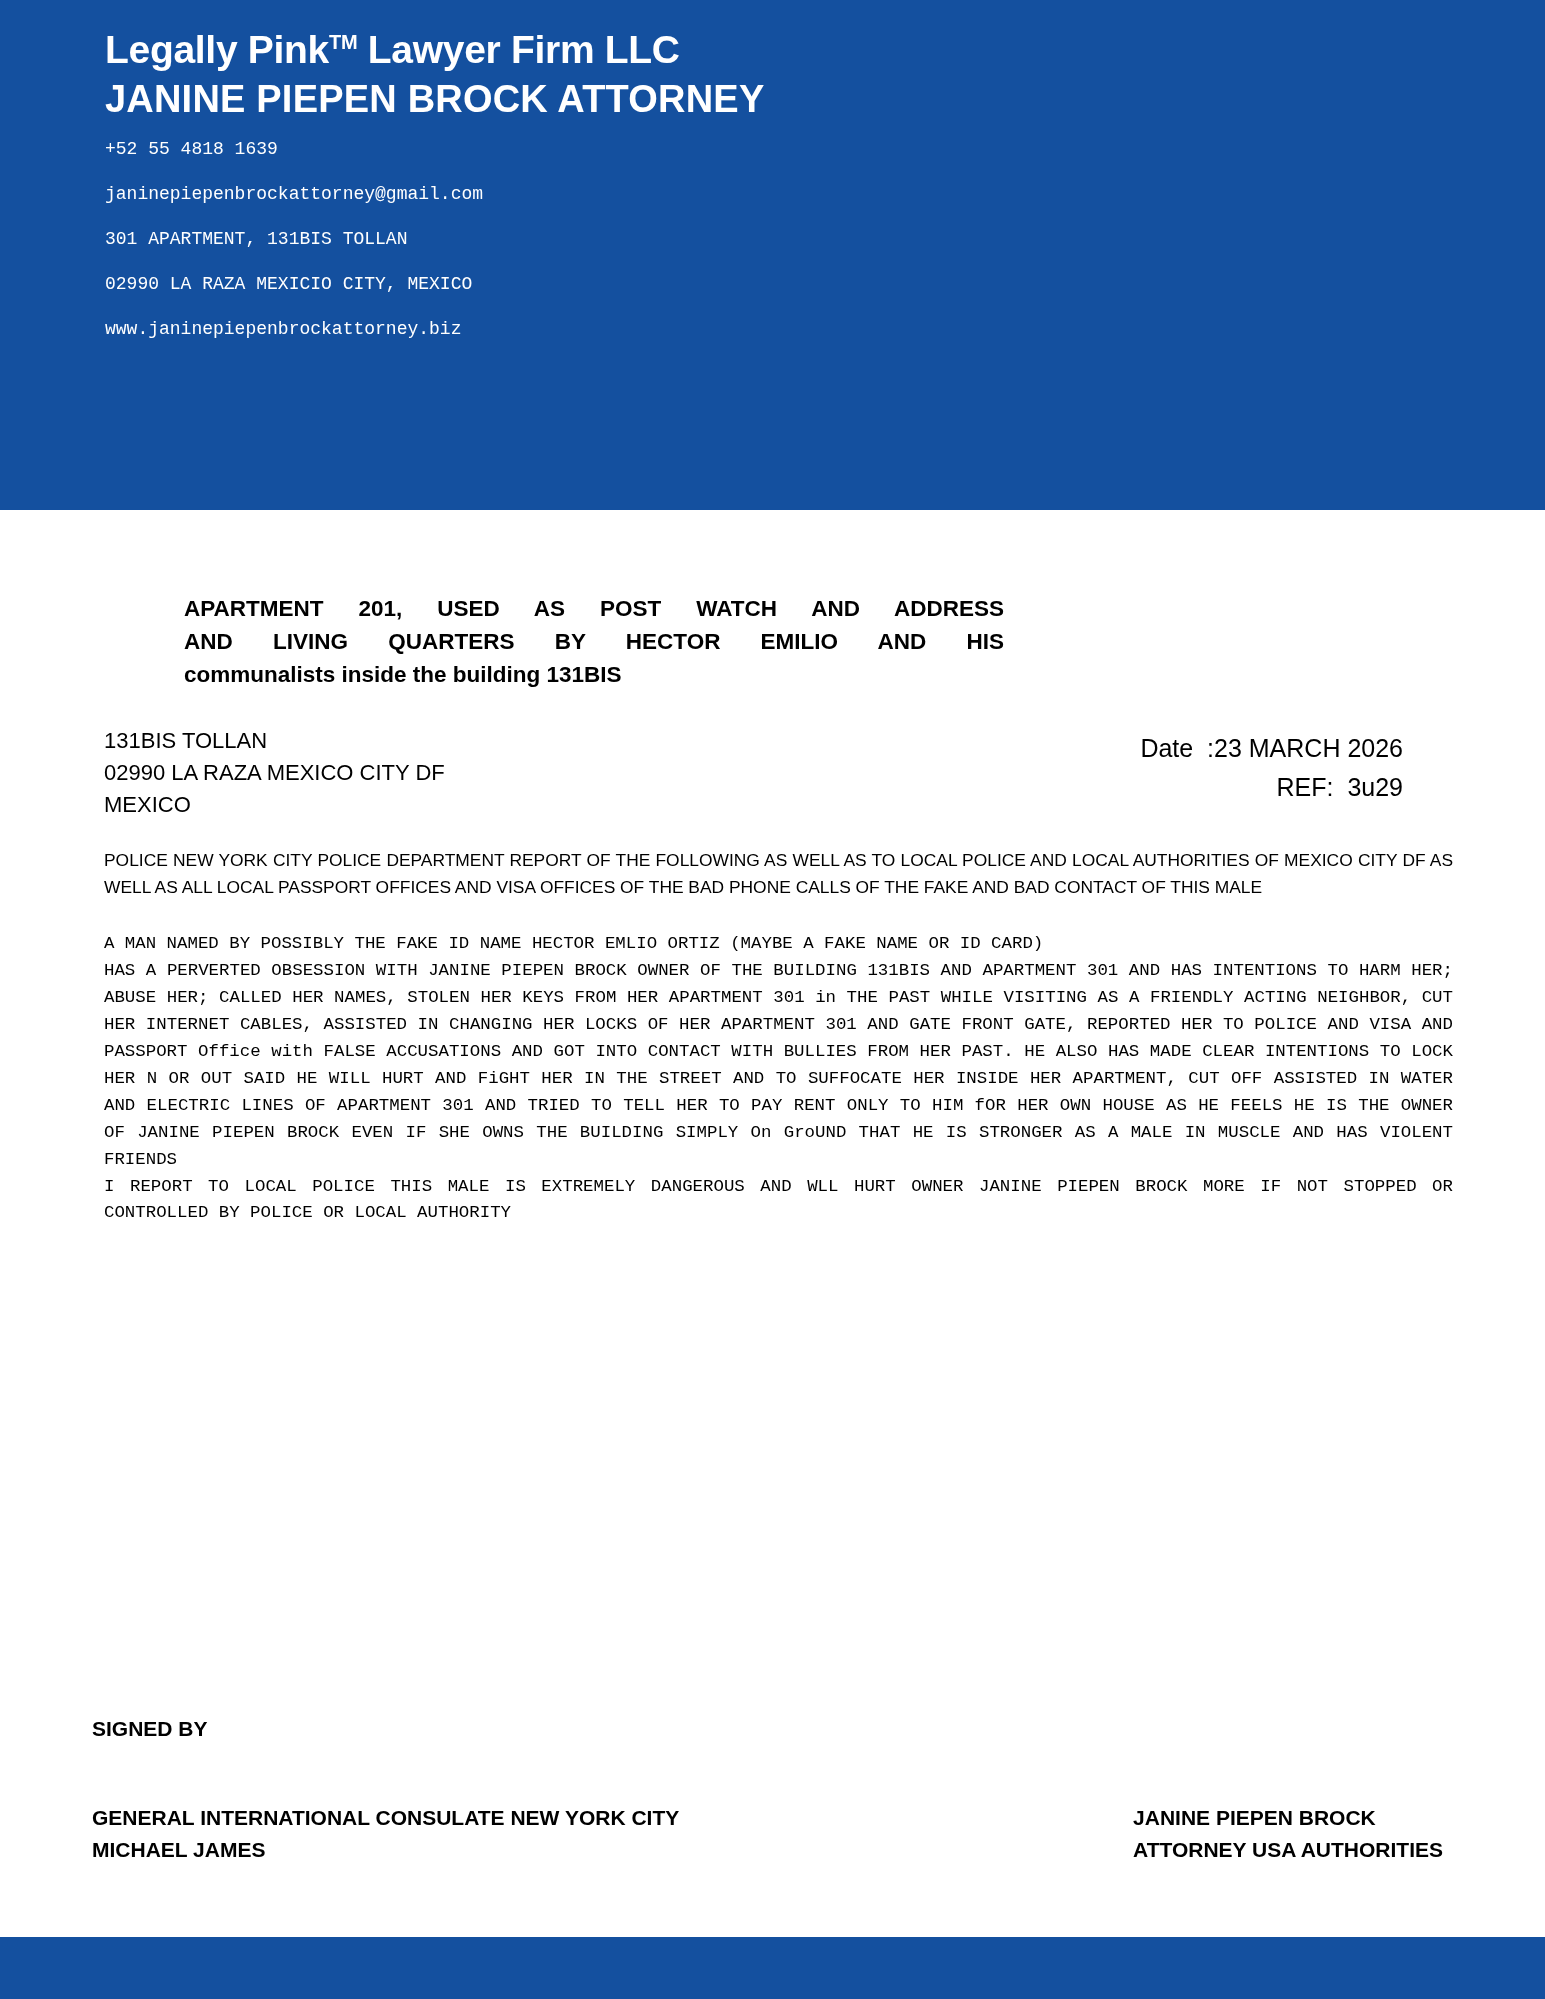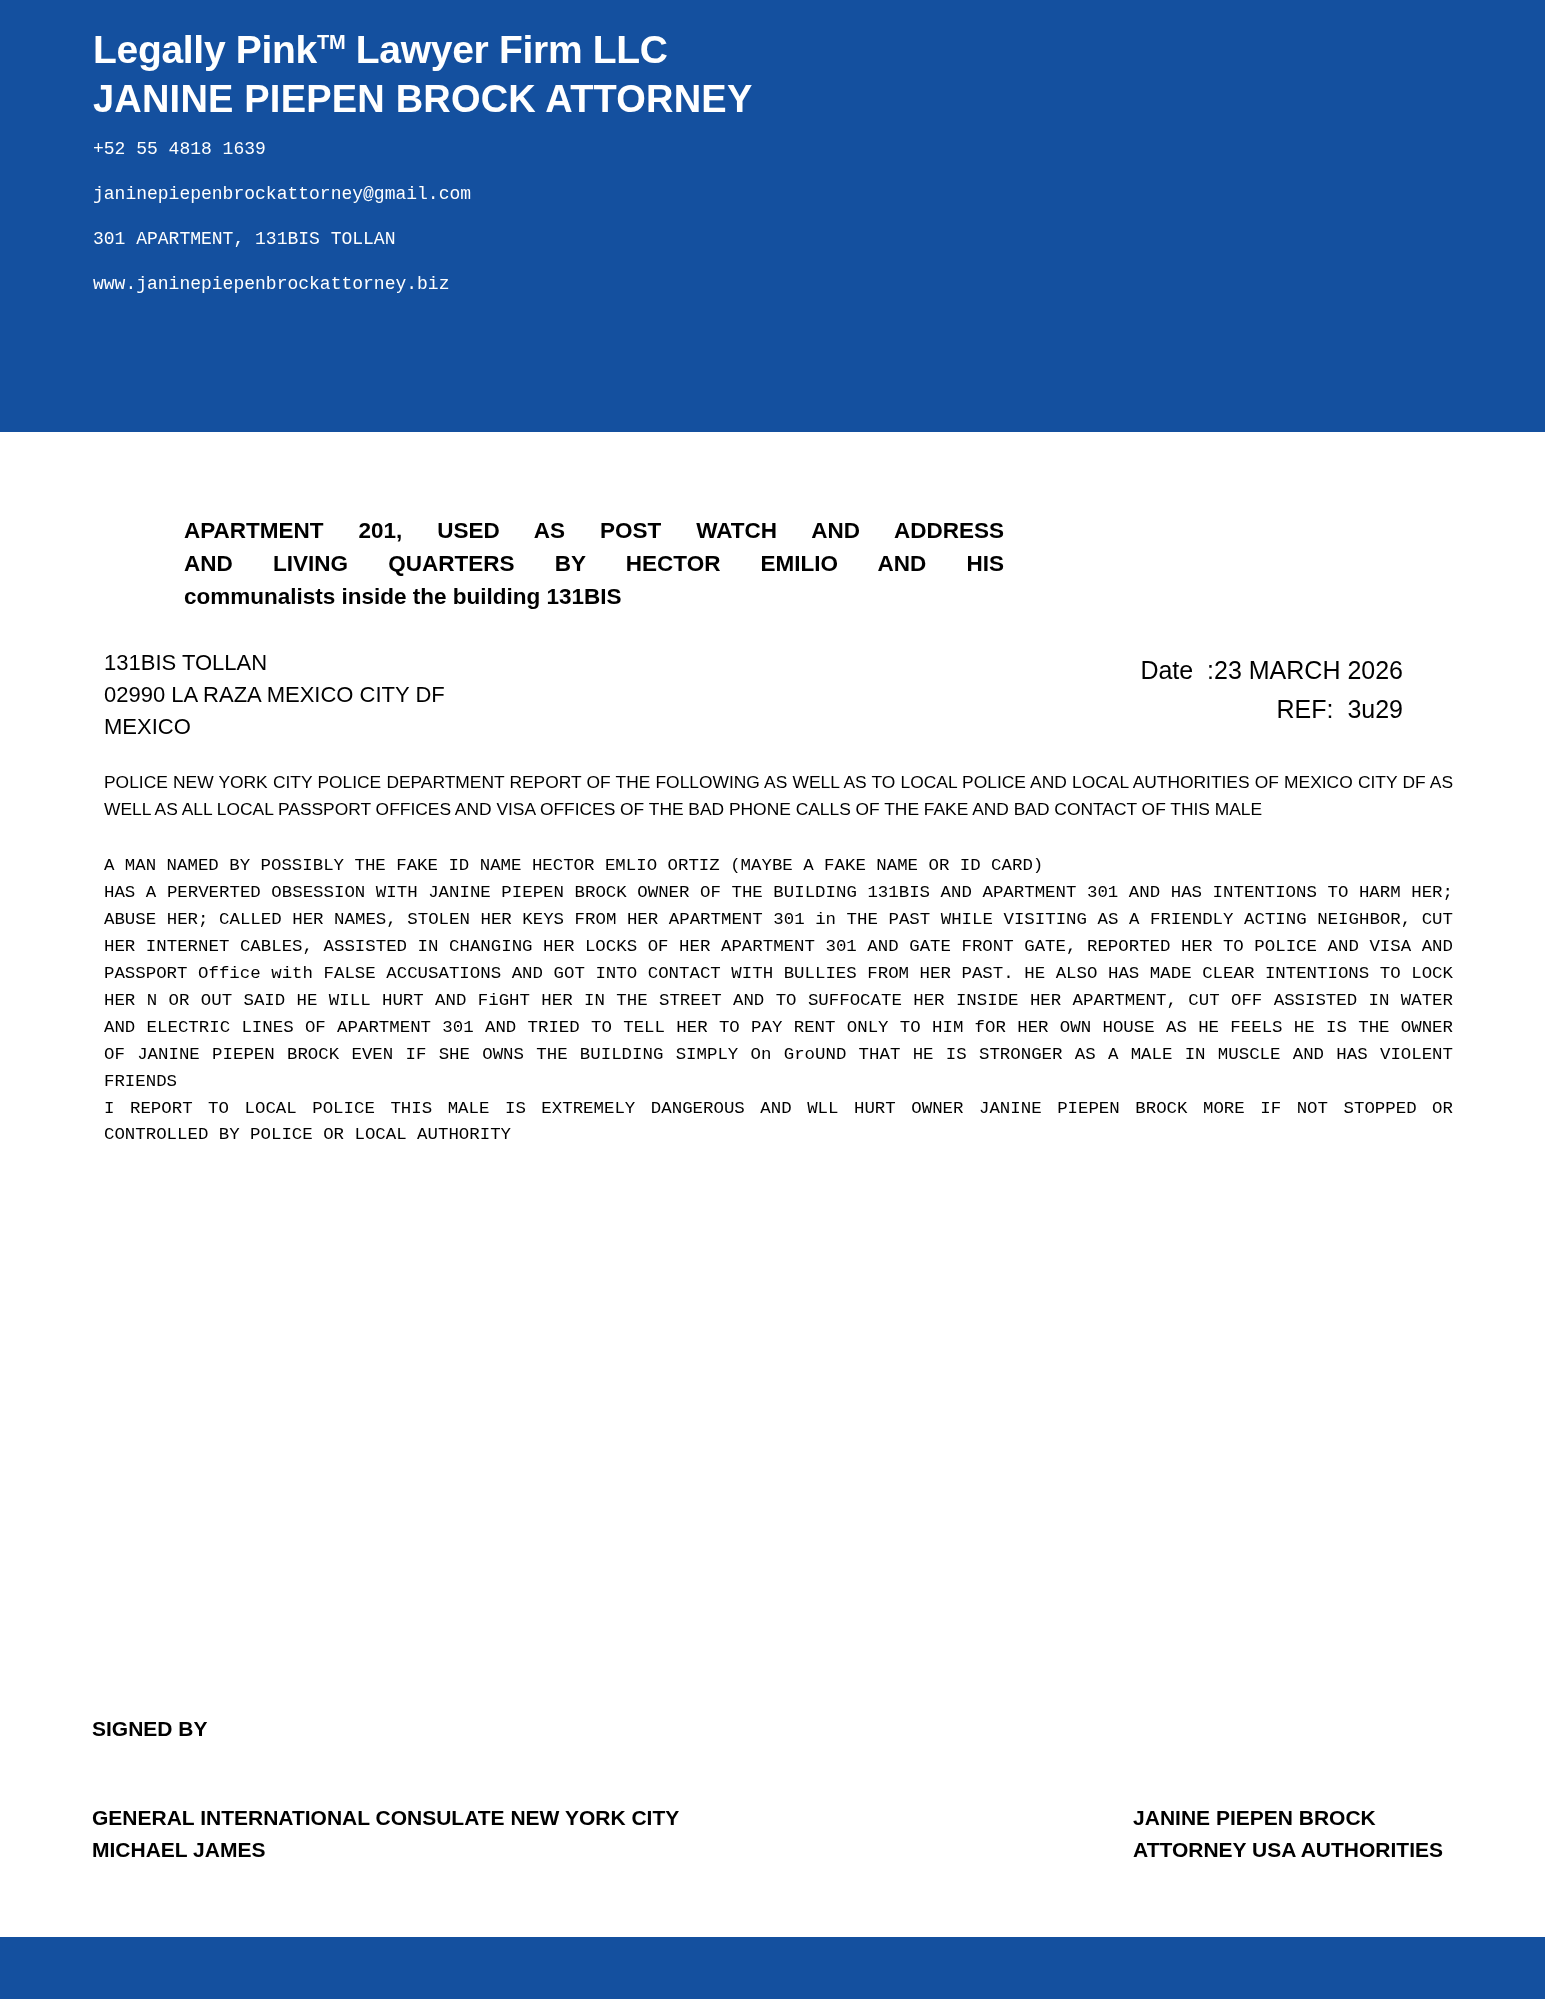--- a/index.html
+++ b/index.html
@@ -13,23 +13,23 @@
     font-family: "Liberation Sans", sans-serif;
     color: #000000;
     position: relative;
     overflow: hidden;
   }
 
   
   .letterhead {
     background: #14509f;
     color: #ffffff;
-    padding: 26px 0 28px 1px;
+    padding: 26px 0 28px 13px;
     box-sizing: border-box;
-    height: 432px;
+    height: 510px;
   }
   .letterhead-inner {
     padding-left: 92px;
     padding-right: 60px;
   }
   .firm-name {
     font-size: 39px;
     font-weight: bold;
     letter-spacing: -0.3px;
     line-height: 1.24;
@@ -164,20 +164,21 @@
 </head>
 <body>
 
 <div class="letterhead">
   <div class="letterhead-inner">
     <div class="firm-name"><span>Legally Pink</span><span class="tm">TM</span><span> Lawyer Firm LLC</span></div>
     <div class="attorney-name">JANINE PIEPEN BROCK ATTORNEY</div>
     <div class="contact-line">+52 55 4818 1639</div>
     <div class="contact-line">janinepiepenbrockattorney@gmail.com</div>
     <div class="contact-line">301 APARTMENT, 131BIS TOLLAN</div>
+    <div class="contact-line">02990 LA RAZA MEXICIO CITY, MEXICO</div>
     <div class="contact-line">www.janinepiepenbrockattorney.biz</div>
   </div>
 </div>
 
 <div class="doc-body">
 
   <div class="subject-block">
     <div class="justified-line">APARTMENT 201, USED AS POST WATCH AND ADDRESS</div>
     <div class="justified-line">AND LIVING QUARTERS BY HECTOR EMILIO AND HIS</div>
     <div class="last-line">communalists inside the building 131BIS</div>

